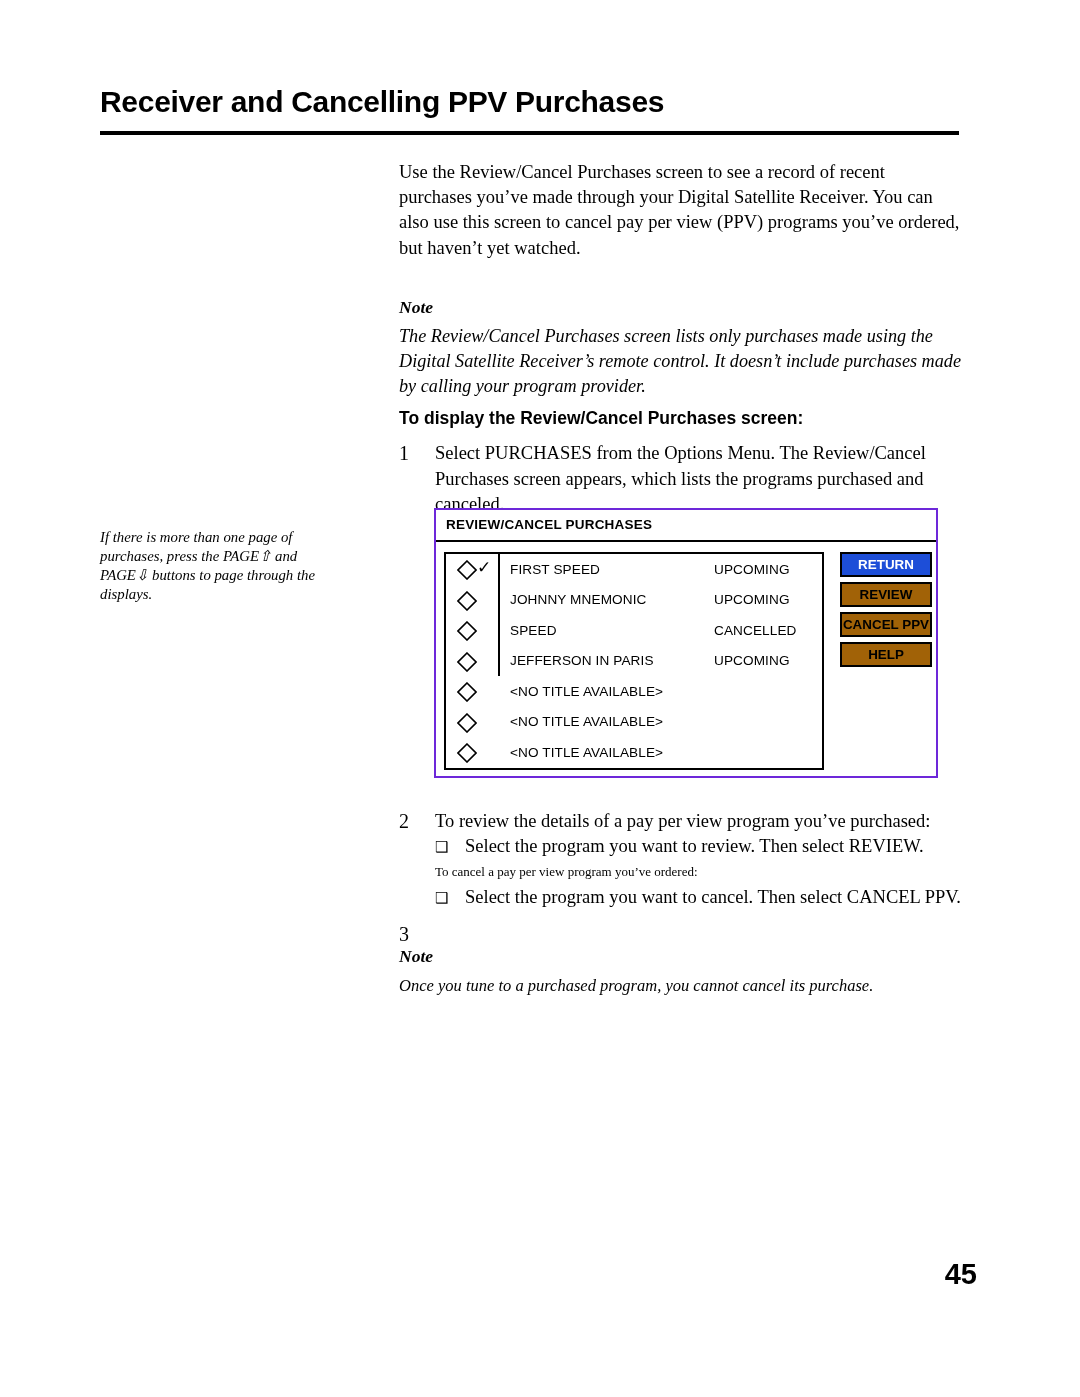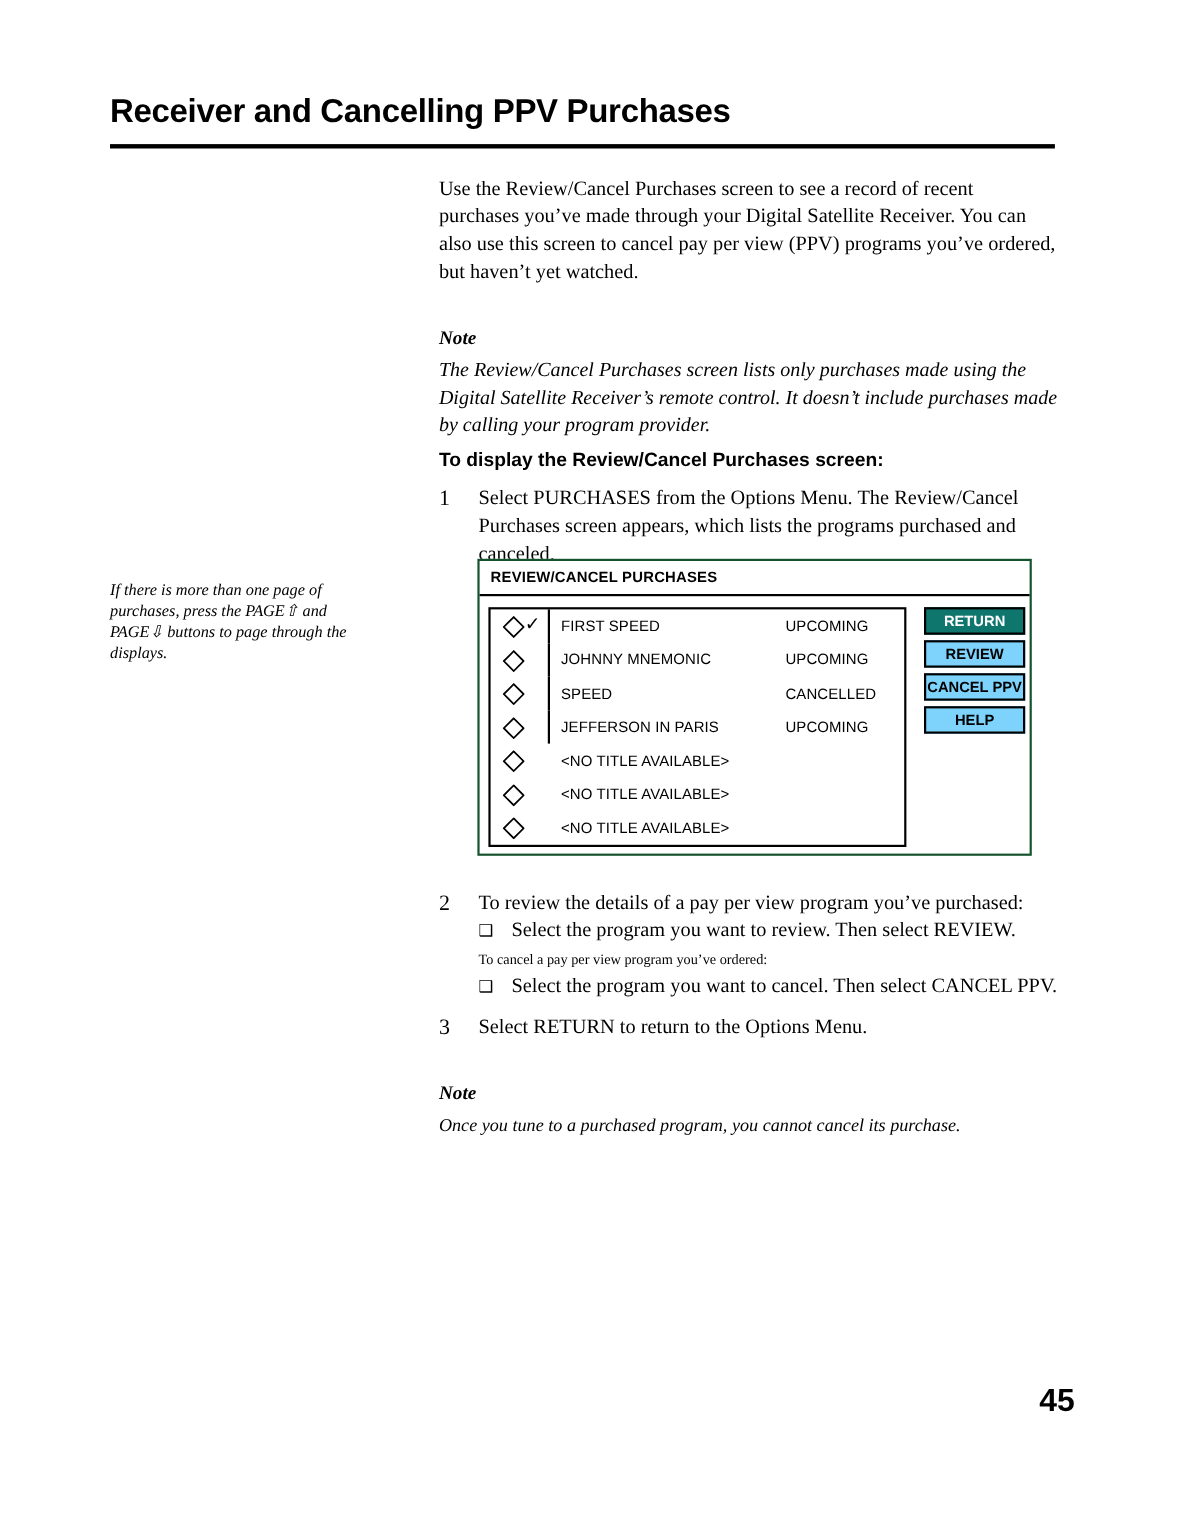--- a/index.html
+++ b/index.html
@@ -112,21 +112,21 @@
     line-height: 19px;
   }
 
   
   .tv {
     position: absolute;
     left: 434px;
     top: 508px;
     width: 504px;
     height: 270px;
-    border: 2px solid #14532d;
+    border: 2px solid #6d28d9;
     background: #fff;
     box-sizing: border-box;
   }
   .tv-header {
     position: absolute;
     left: 0;
     top: 0;
     width: 100%;
     height: 32px;
     border-bottom: 2px solid #000;
@@ -204,25 +204,25 @@
     height: 25px;
     border: 2px solid #000;
     box-sizing: border-box;
     margin-bottom: 5px;
     font-family: "Liberation Sans", sans-serif;
     font-weight: bold;
     font-size: 13.4px;
     display: flex;
     align-items: center;
     justify-content: center;
-    background: #7dd3fc;
+    background: #a16207;
     color: #000;
   }
   .tv-btn.selected {
-    background: #0f766e;
+    background: #1d4ed8;
     color: #fff;
   }
 
   
   .lower-col {
     position: absolute;
     left: 399px;
     top: 797px;
     width: 562px;
   }
@@ -362,20 +362,19 @@
     </div>
     <div class="plainline">To cancel a pay per view program you’ve ordered:</div>
     <div class="sub-item">
       <span class="bullet">❑</span>
       <span>Select the program you want to cancel. Then select CANCEL PPV.</span>
     </div>
   </div>
 
   <div class="step">
     <span class="num">3</span>
-    <span>Select RETURN to return to the Options Menu.</span>
   </div>
 
   <div class="note-label">Note</div>
   <div class="note-body" style="font-size:16.5px;">Once you tune to a purchased program, you cannot cancel its purchase.</div>
 </div>
 
 <div class="page-num">45</div>
 
 </body></html>

